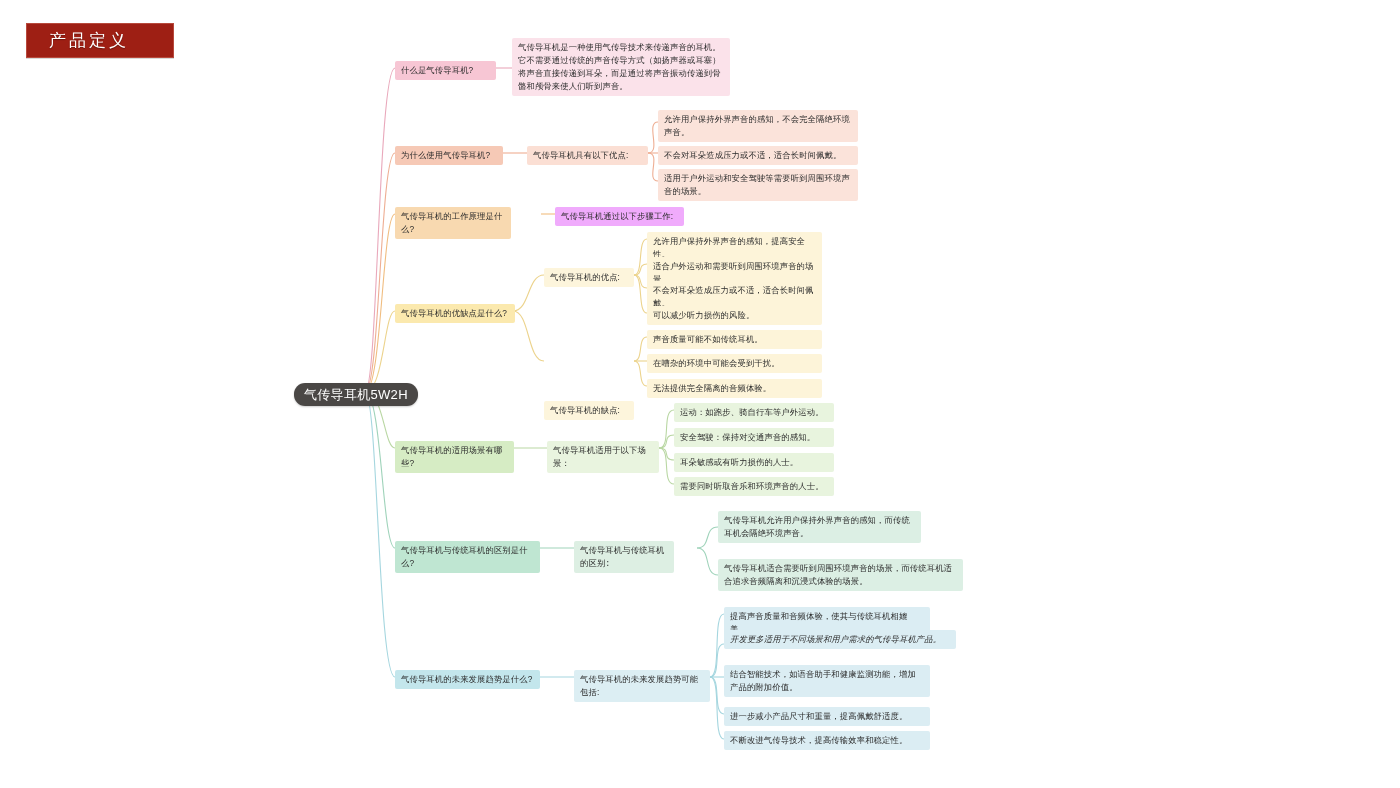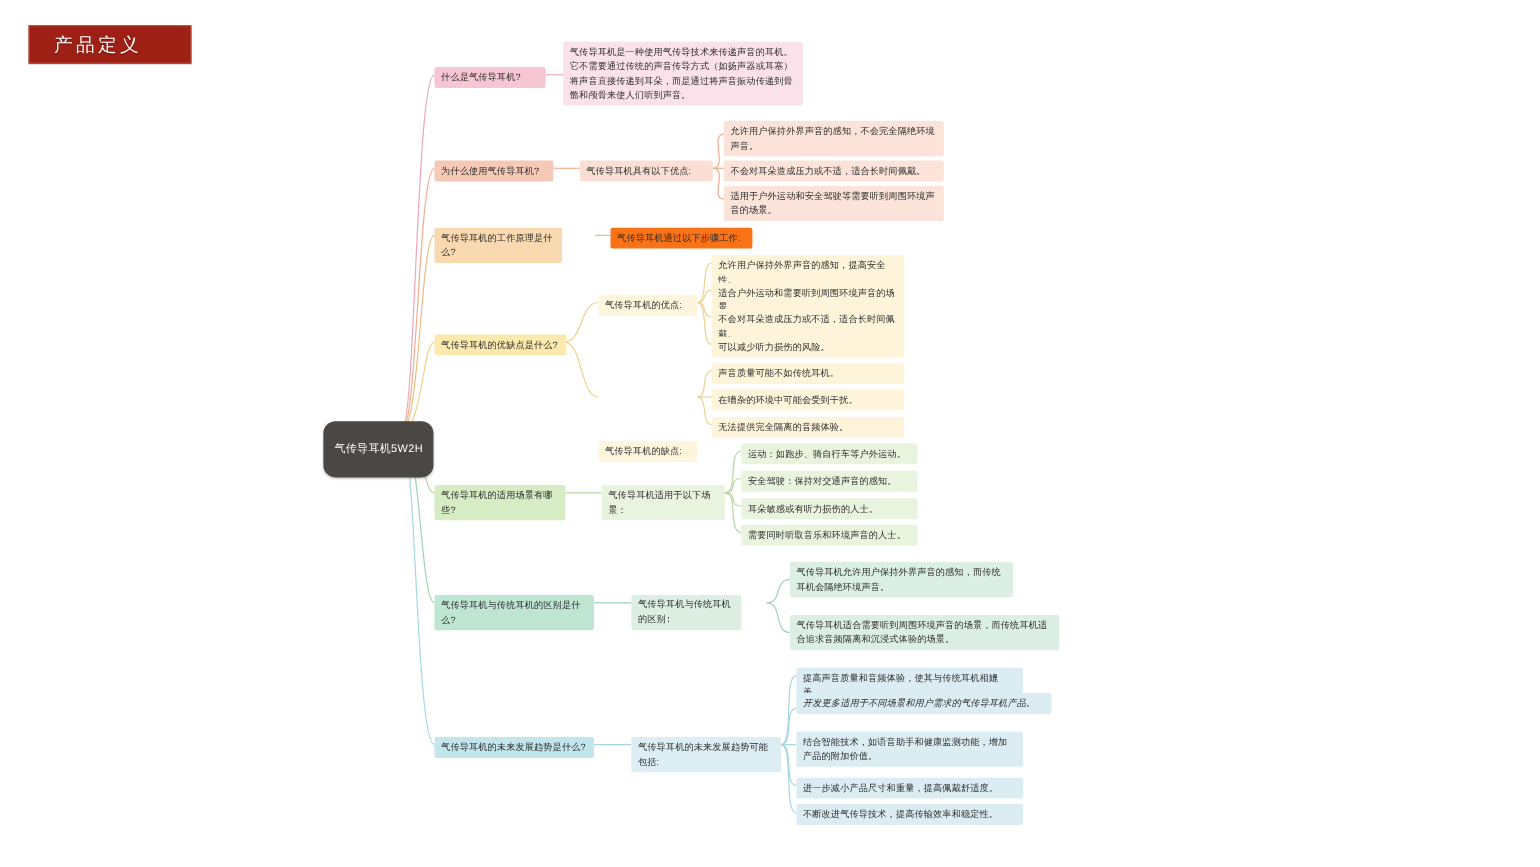--- a/index.html
+++ b/index.html
@@ -38,34 +38,34 @@
     color: #2b2b2b;
     padding: 3px 6px;
     border-radius: 2px;
     white-space: pre-wrap;
     letter-spacing: .15px;
   }
   .node.root {
     background: #4a4745;
     color: #ffffff;
     border-radius: 11px;
-    padding: 19px 10px;
-    font-size: 10px;
+    padding: 5px 10px;
+    font-size: 13px;
     letter-spacing: .3px;
     box-shadow: 0 1px 2px rgba(0,0,0,.2);
   }
 
   
   .c-pink-1  { background: #f7c6d4; }
   .c-pink-2  { background: #fbe2ea; }
   .c-sal-1   { background: #f6c9b6; }
   .c-sal-2   { background: #fbdfd4; }
   .c-sal-3   { background: #fbe3da; }
   .c-org-1   { background: #f8d9b0; }
-  .c-org-2   { background: #f97316; }
+  .c-org-2   { background: #f0abfc; }
   .c-yel-1   { background: #fbe9ae; }
   .c-yel-2   { background: #fdf5dc; }
   .c-yel-3   { background: #fdf4d9; }
   .c-grn-1   { background: #d6ecc4; }
   .c-grn-2   { background: #e9f4df; }
   .c-grn-3   { background: #e8f4de; }
   .c-tea-1   { background: #bfe6d2; }
   .c-tea-2   { background: #ddefe3; }
   .c-tea-3   { background: #dcefe4; }
   .c-blu-1   { background: #c3e6ec; }

